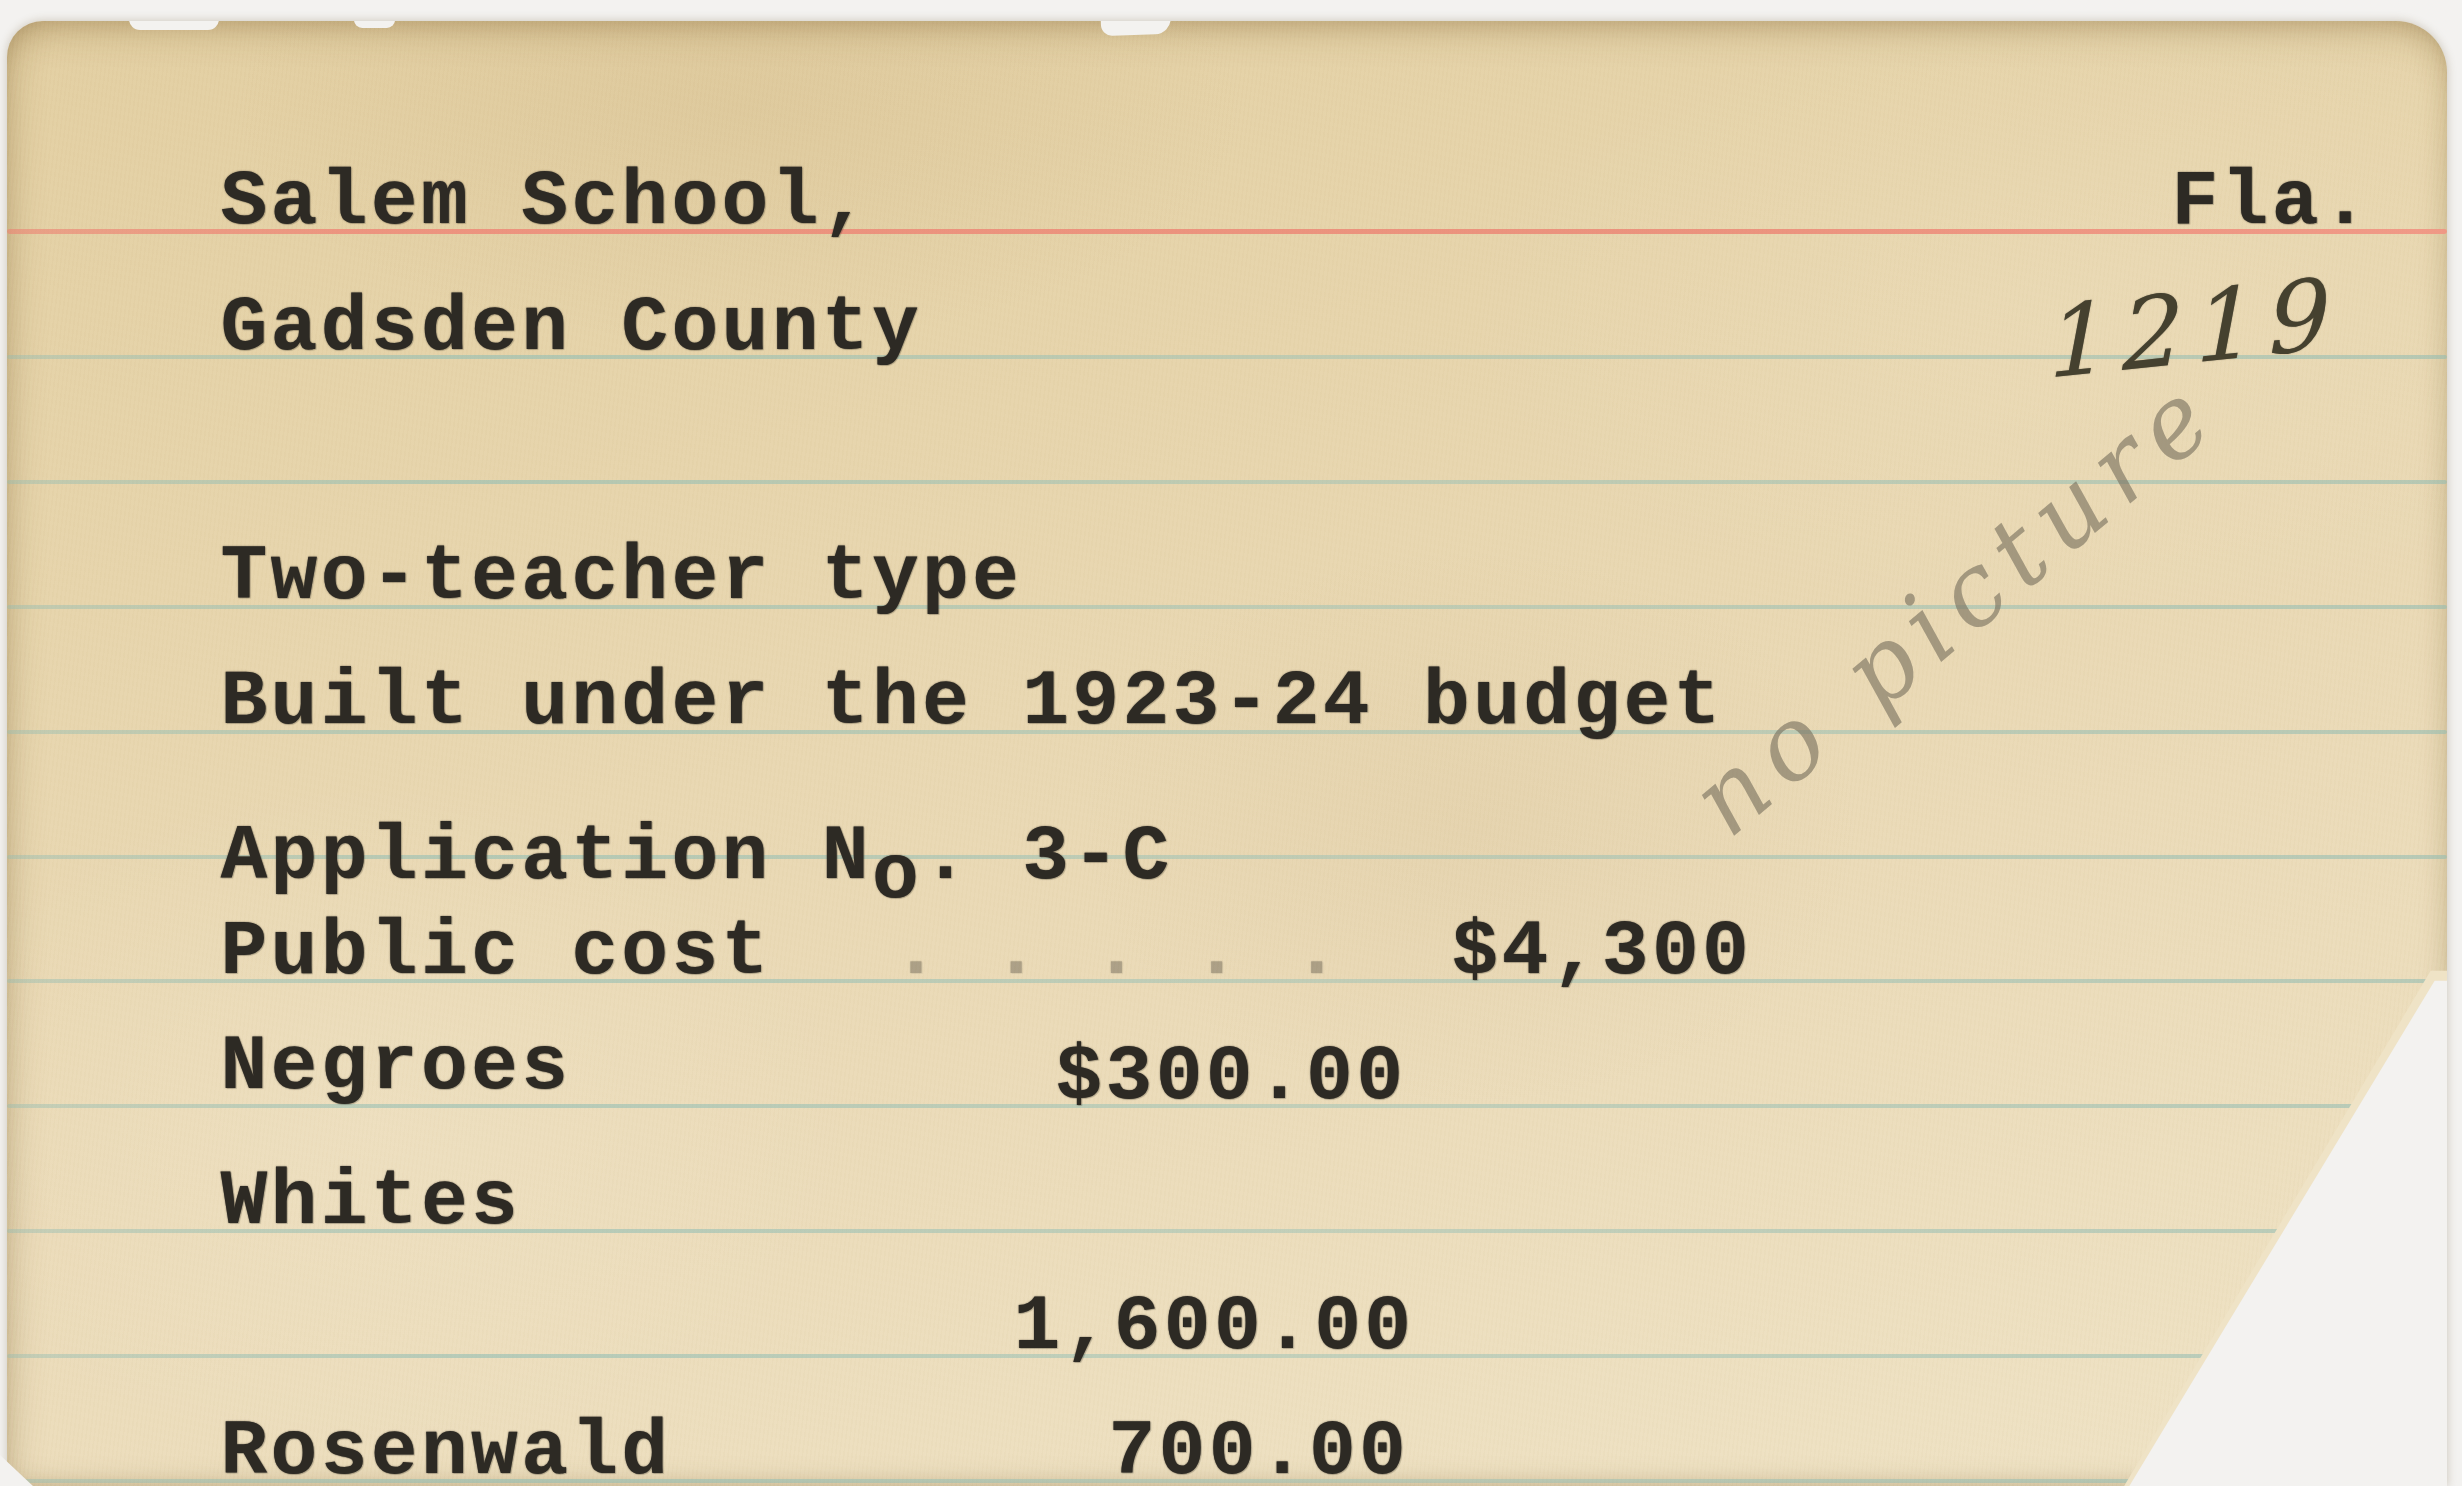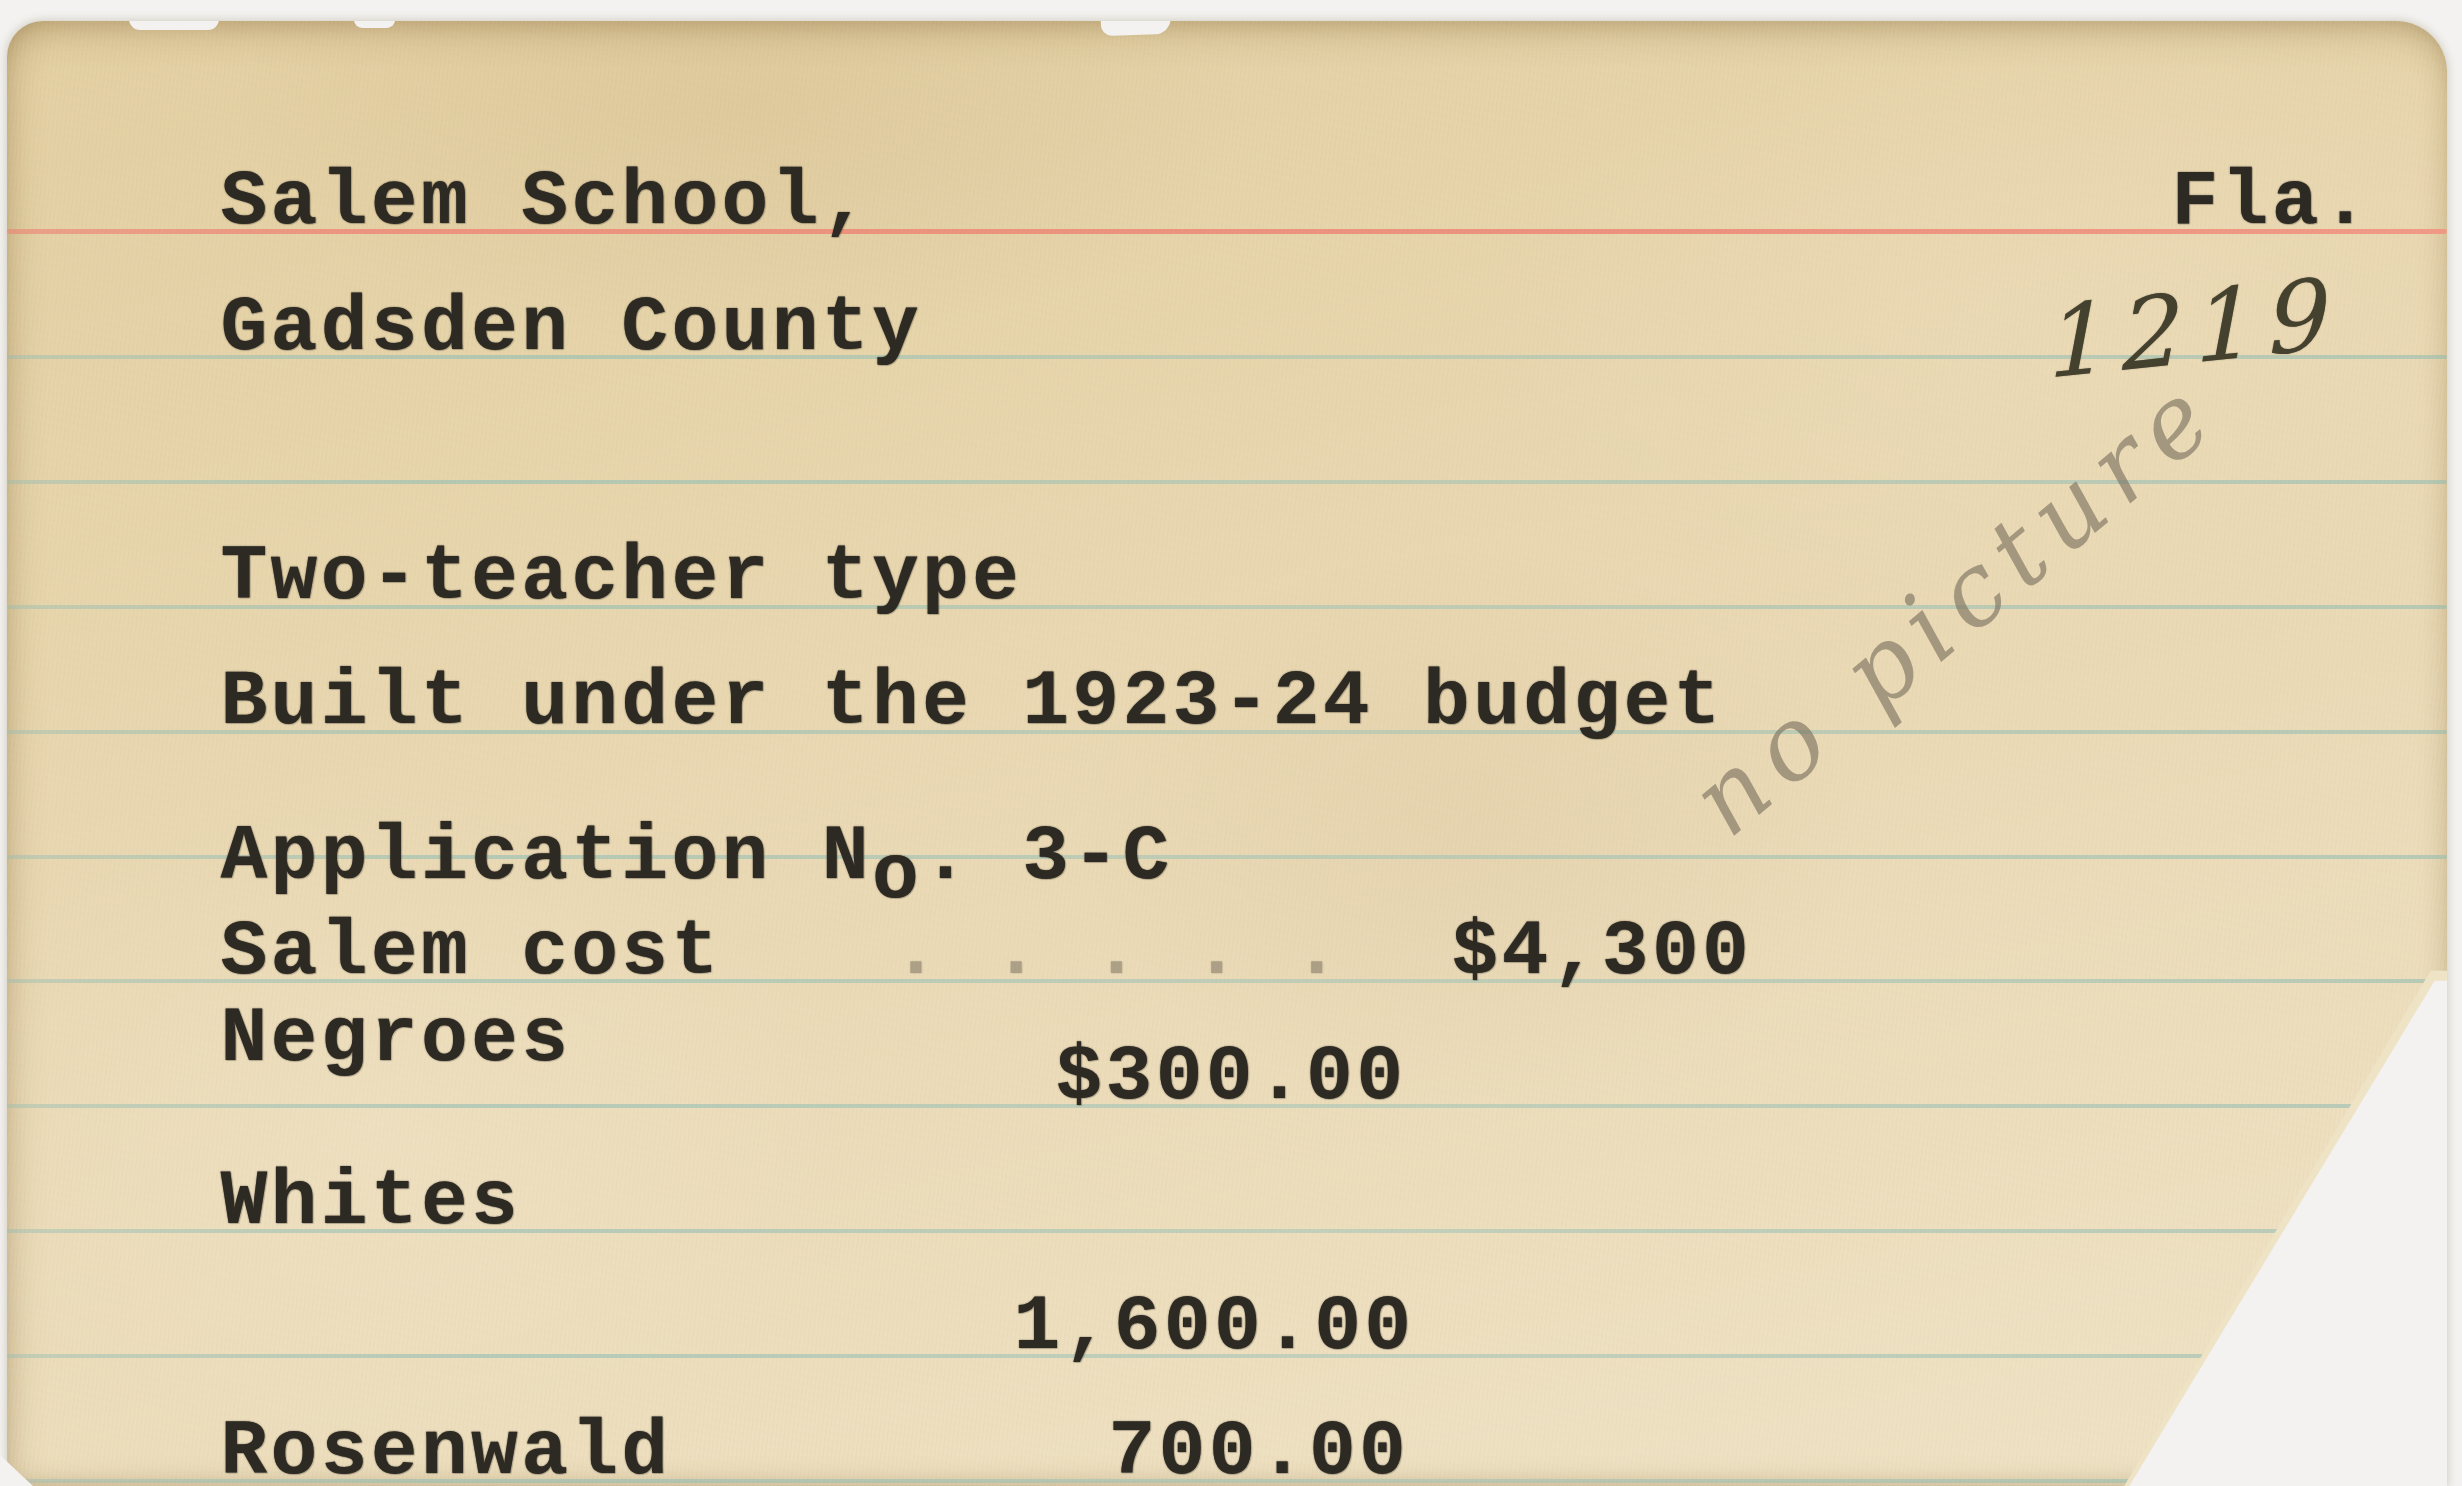--- a/index.html
+++ b/index.html
@@ -107,25 +107,25 @@
 
     <span class="typed" style="left:214px;top:139px">Salem School,</span>
     <span class="typed" style="left:2165px;top:139px">Fla.</span>
 
     <span class="typed" style="left:214px;top:265px">Gadsden County</span>
     <span class="typed" style="left:214px;top:514px">Two-teacher type</span>
     <span class="typed" style="left:214px;top:639px">Built under the 1923-24 budget</span>
 
     <span class="typed" style="left:214px;top:794px"><span>Application N</span><span class="sub">o</span><span>. 3-C</span></span>
 
-    <span class="typed" style="left:214px;top:889px">Salem cost</span>
+    <span class="typed" style="left:214px;top:889px">Public cost</span>
     <span class="typed leader" style="left:886px;top:889px">. . . . .</span>
     <span class="typed" style="left:1445px;top:889px">$4,300</span>
 
-    <span class="typed" style="left:214px;top:976px">Negroes</span>
+    <span class="typed" style="left:214px;top:1004px">Negroes</span>
     <span class="typed" style="left:1049px;top:1014px">$300.00</span>
 
     <span class="typed" style="left:214px;top:1139px">Whites</span>
 
     <span class="typed" style="left:1007px;top:1264px">1,600.00</span>
 
     <span class="typed" style="left:214px;top:1389px">Rosenwald</span>
     <span class="typed" style="left:1102px;top:1389px">700.00</span>
 
     <span class="hand-ink">1219</span>

